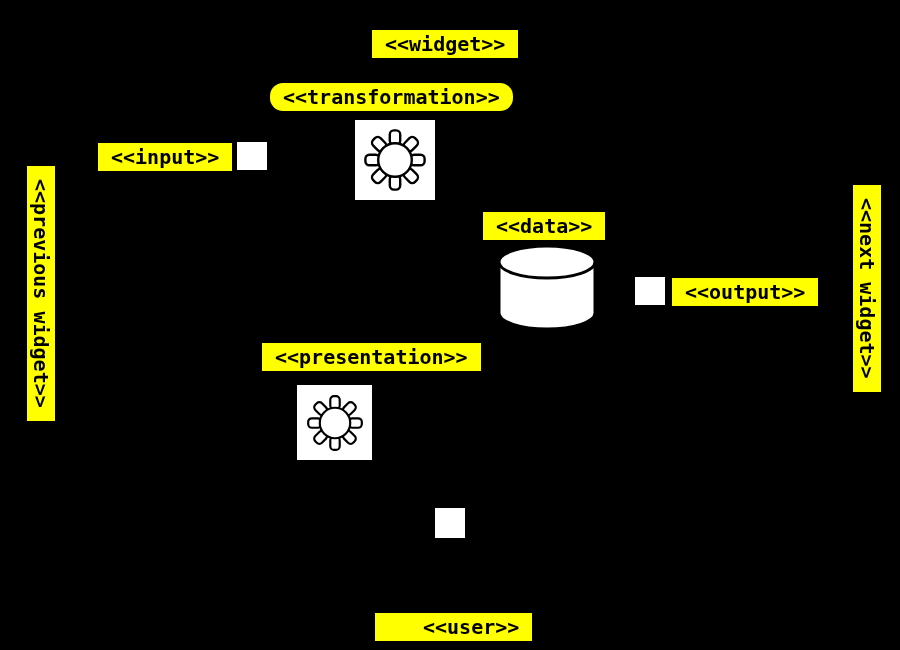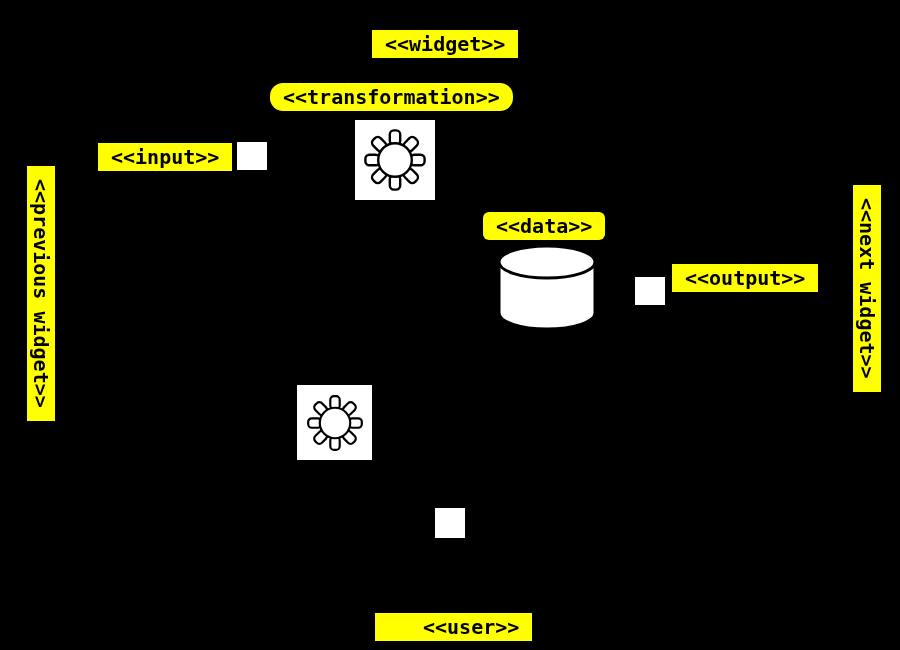--- a/index.html
+++ b/index.html
@@ -68,34 +68,35 @@
         <circle cx="0" cy="0" r="21"></circle>
       </g>
     </svg>
   </div>
 
   <div class="lbl" style="left:90px; top:143px;margin-left:8px;">&lt;&lt;input&gt;&gt;</div>
   <div class="port" style="left:237px; top:142px; width:30px; height:28px;"></div>
 
   <div class="lbl vertical" style="left:27px; top:166px;">&lt;&lt;previous widget&gt;&gt;</div>
 
-  <div class="lbl" style="left:483px; top:212px;border-radius:6px;">&lt;&lt;data&gt;&gt;</div>
+  <div class="lbl" style="left:483px; top:212px;">&lt;&lt;data&gt;&gt;</div>
 
   <div class="cylbox" style="left:497px; top:244px;">
     <svg width="100" height="88" viewBox="0 0 100 88">
       <path d="M2,18 L2,69 A48,16 0 0 0 98,69 L98,18 A48,16 0 0 0 2,18 Z" fill="#ffffff" stroke="#000000" stroke-width="3"></path>
       <ellipse cx="50" cy="18" rx="48" ry="16" fill="#ffffff" stroke="#000000" stroke-width="3"></ellipse>
     </svg>
   </div>
 
   <div class="port" style="left:635px; top:277px; width:30px; height:28px;"></div>
-  <div class="lbl" style="left:672px; top:264px;">&lt;&lt;output&gt;&gt;</div>
+  <div class="lbl" style="left:672px; top:278px;">&lt;&lt;output&gt;&gt;</div>
 
   <div class="lbl vertical" style="left:853px; top:185px;">&lt;&lt;next widget&gt;&gt;</div>
 
+  <div class="lbl" style="left:262px; top:343px;">&lt;&lt;presentation&gt;&gt;</div>
 
   <div class="iconbox" style="left:297px; top:385px; width:75px; height:75px;">
     <svg width="58" height="58" viewBox="-40 -40 80 80">
       <g fill="#ffffff" stroke="#000000" stroke-width="3">
         <rect x="-6.5" y="-37" width="13" height="18" rx="5" transform="rotate(0)"></rect>
         <rect x="-6.5" y="-37" width="13" height="18" rx="5" transform="rotate(45)"></rect>
         <rect x="-6.5" y="-37" width="13" height="18" rx="5" transform="rotate(90)"></rect>
         <rect x="-6.5" y="-37" width="13" height="18" rx="5" transform="rotate(135)"></rect>
         <rect x="-6.5" y="-37" width="13" height="18" rx="5" transform="rotate(180)"></rect>
         <rect x="-6.5" y="-37" width="13" height="18" rx="5" transform="rotate(225)"></rect>

